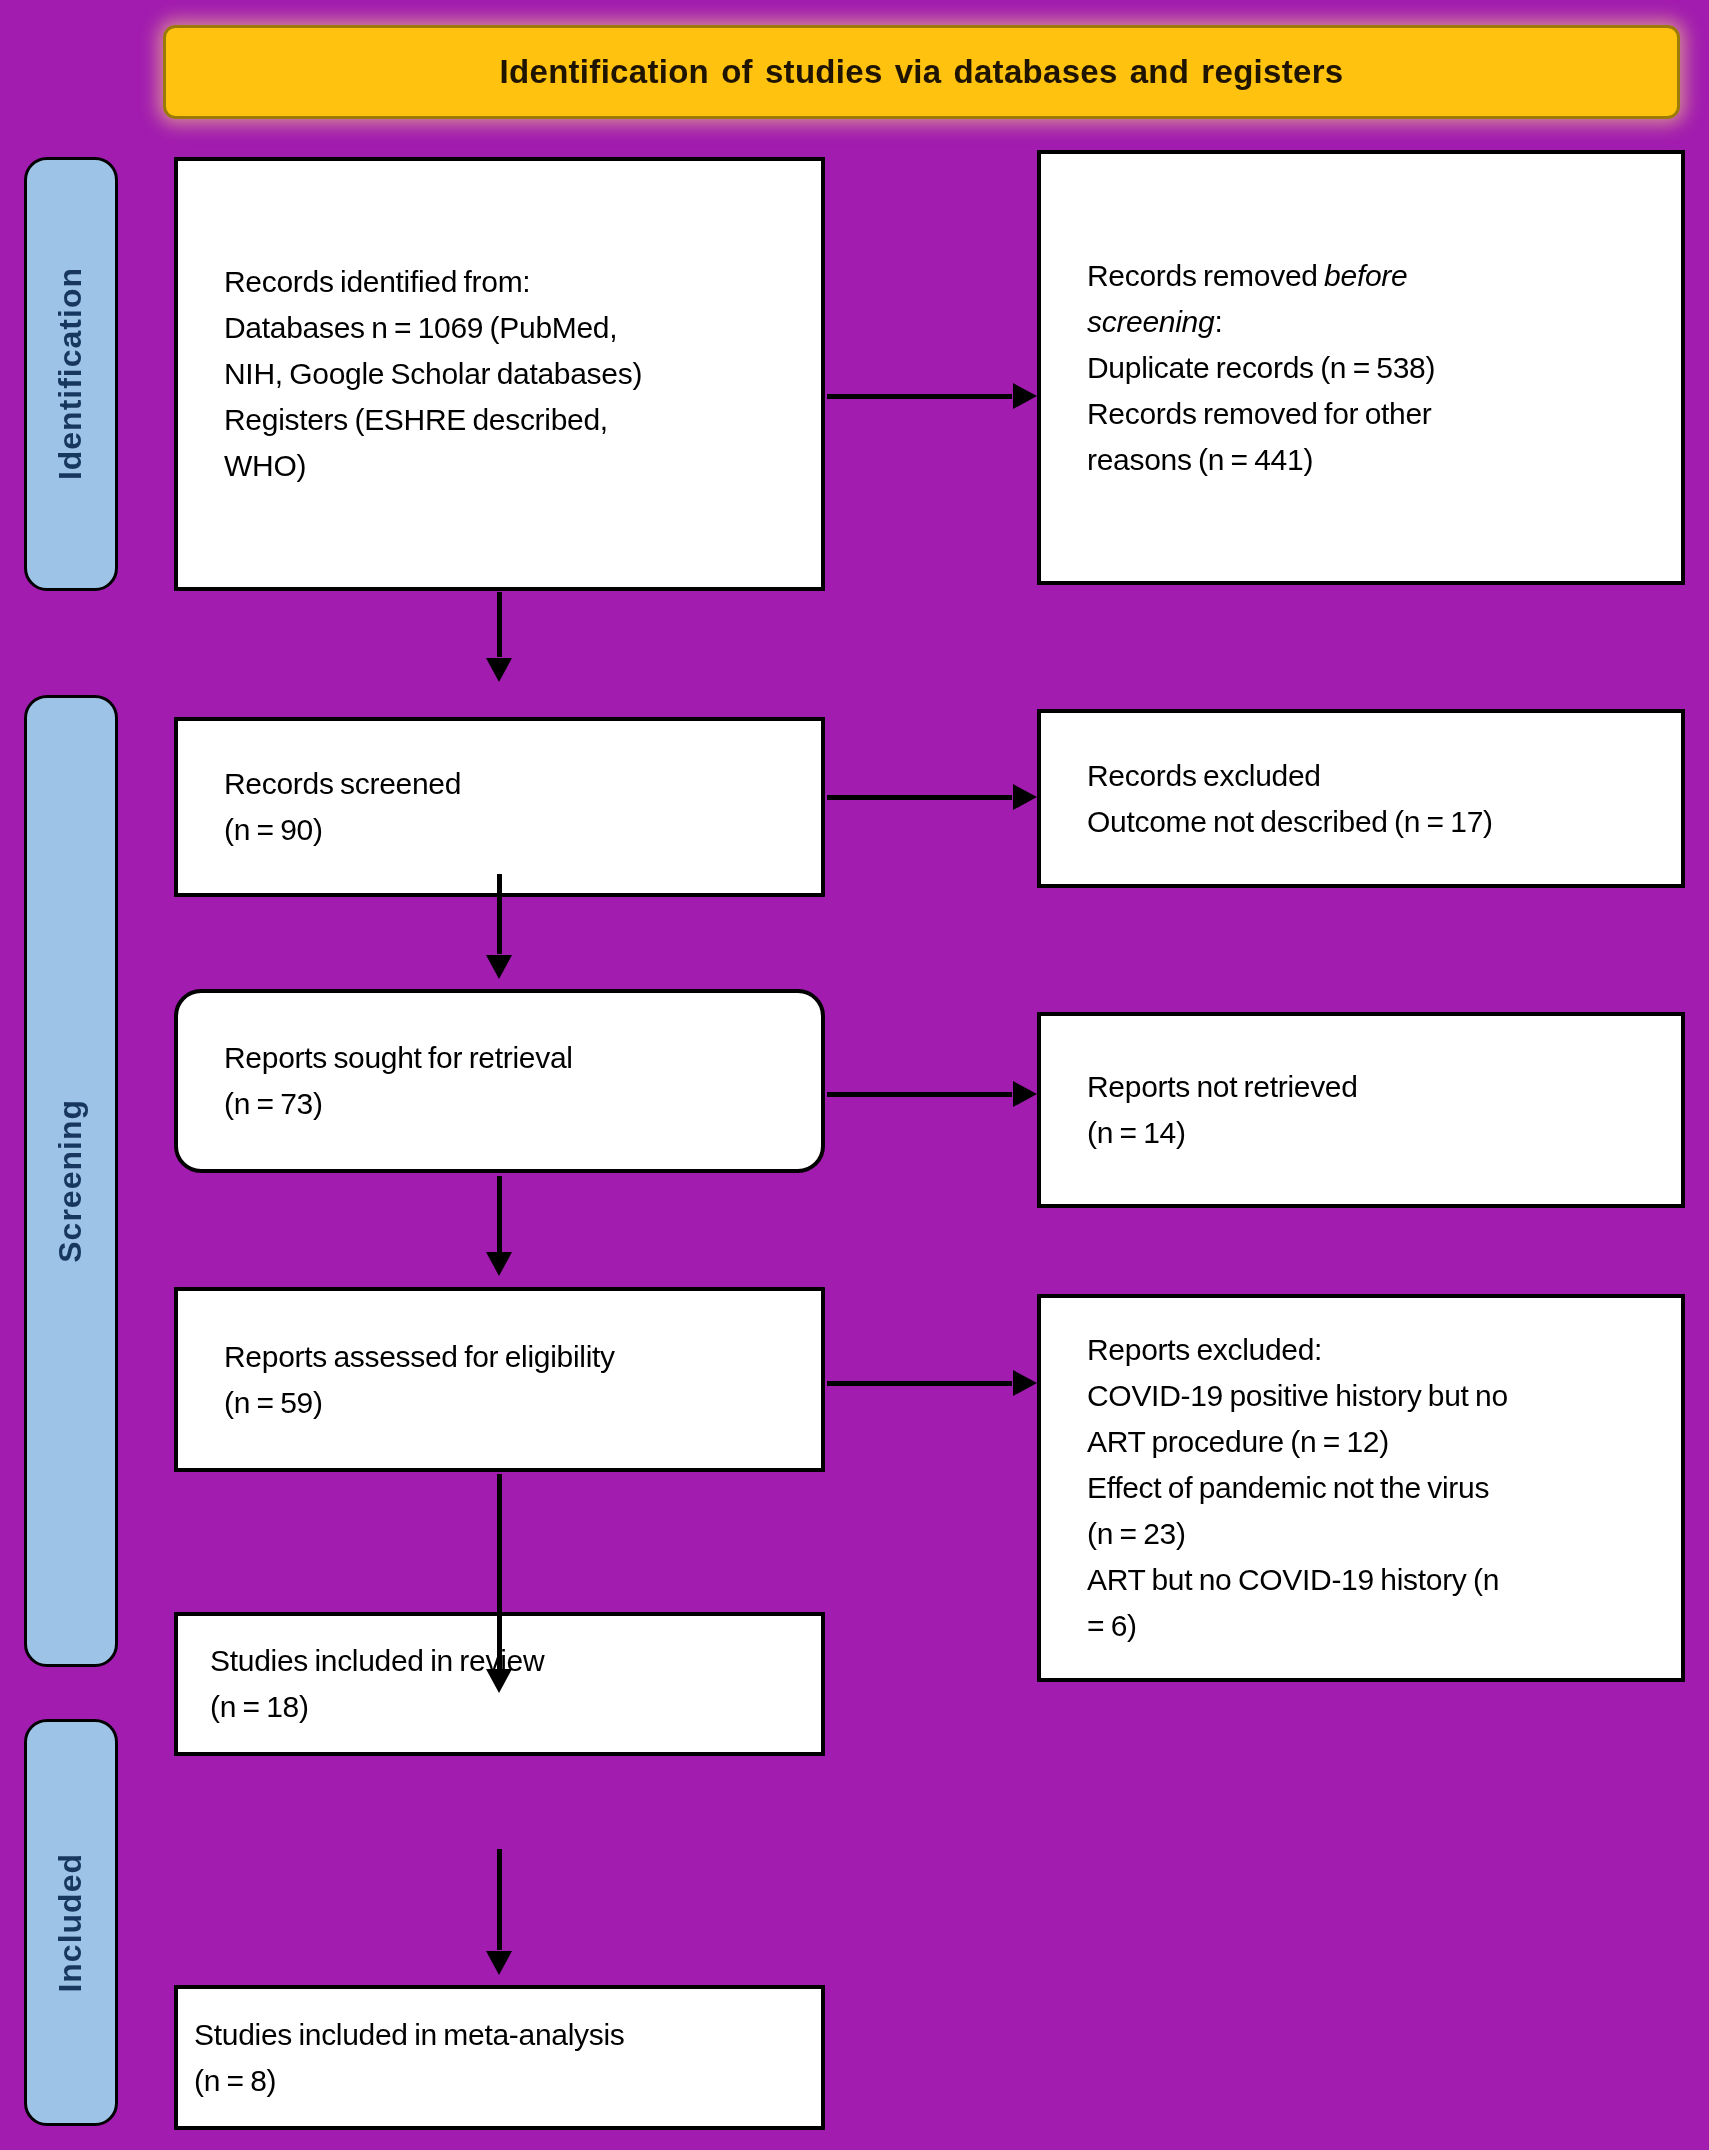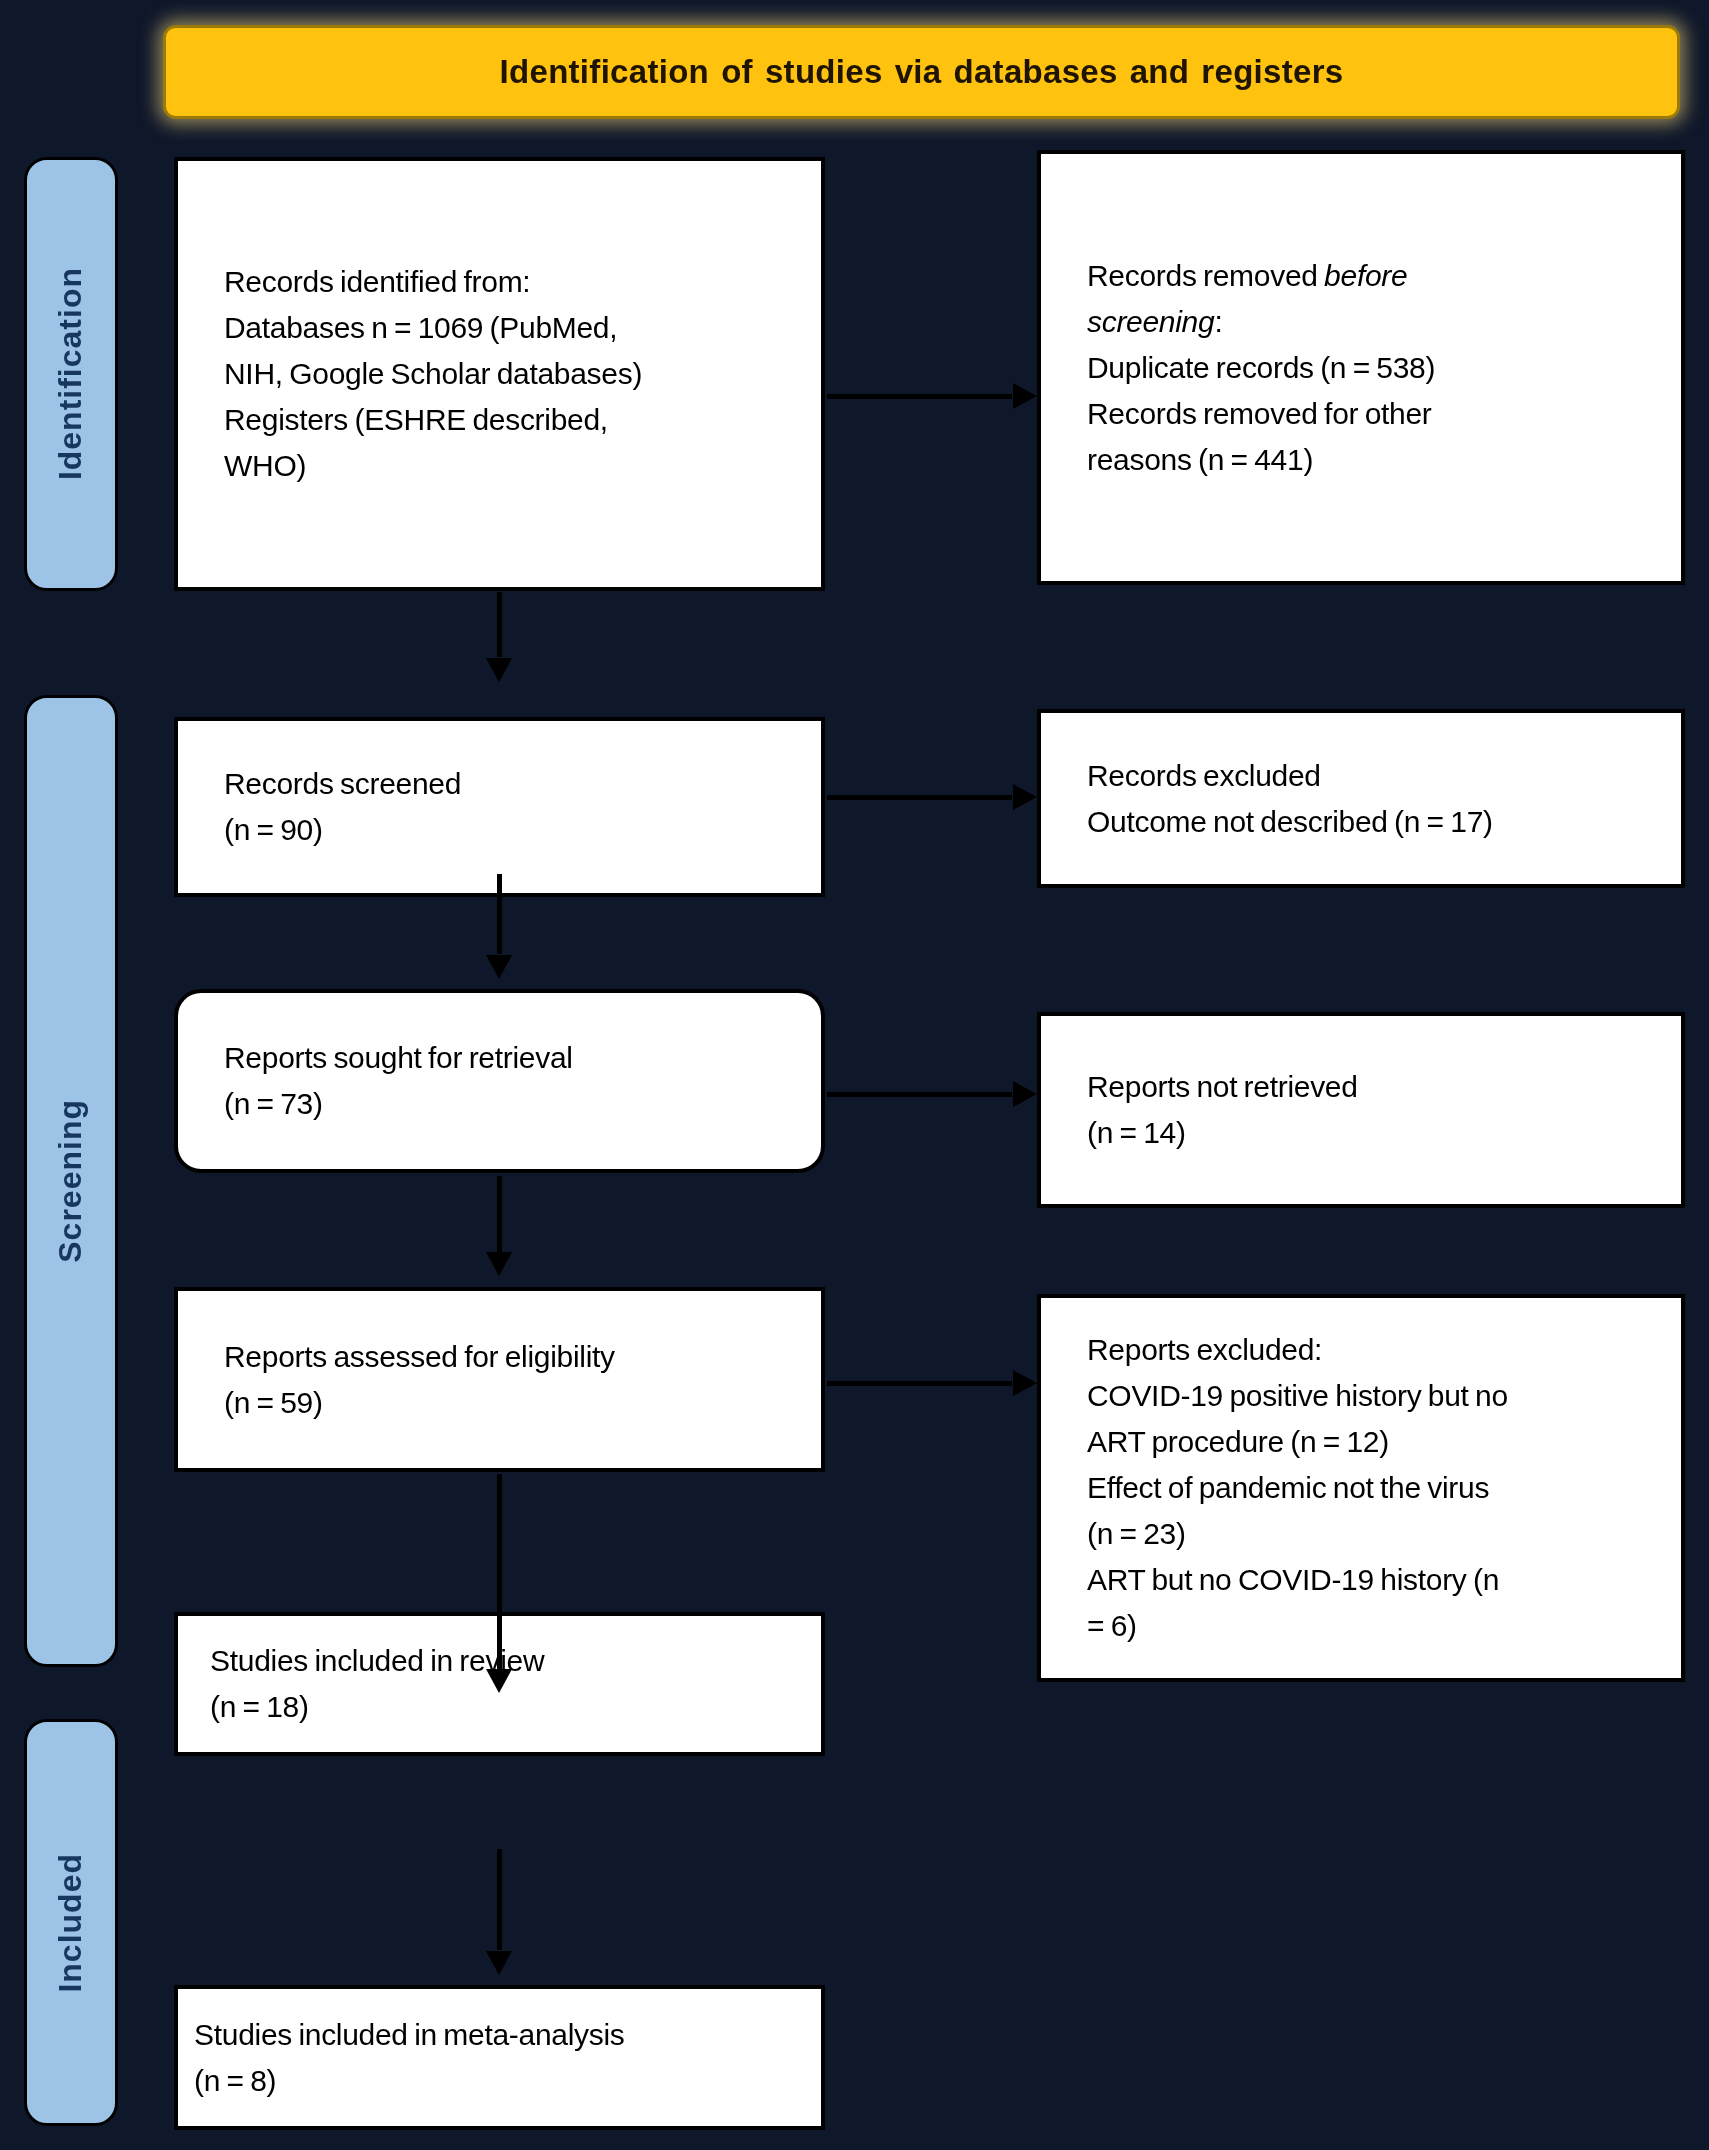--- a/index.html
+++ b/index.html
@@ -1,20 +1,20 @@
 <!DOCTYPE html>
 <html style="font-size:8.4px"><head>
 <meta charset="utf-8">
 <style>
   html,body{margin:0;padding:0;background:#ffffff;}
   #canvas{
     position:relative;
     width:1709px;
     height:2151px;
-    background:#0f172a;
+    background:#a21caf;
     font-family:"Liberation Sans", sans-serif;
     overflow:hidden;
   }
 
   
   .banner{
     position:absolute;
     left:163px; top:25px;
     width:1517px; height:94px;
     background:#FFC20E;

